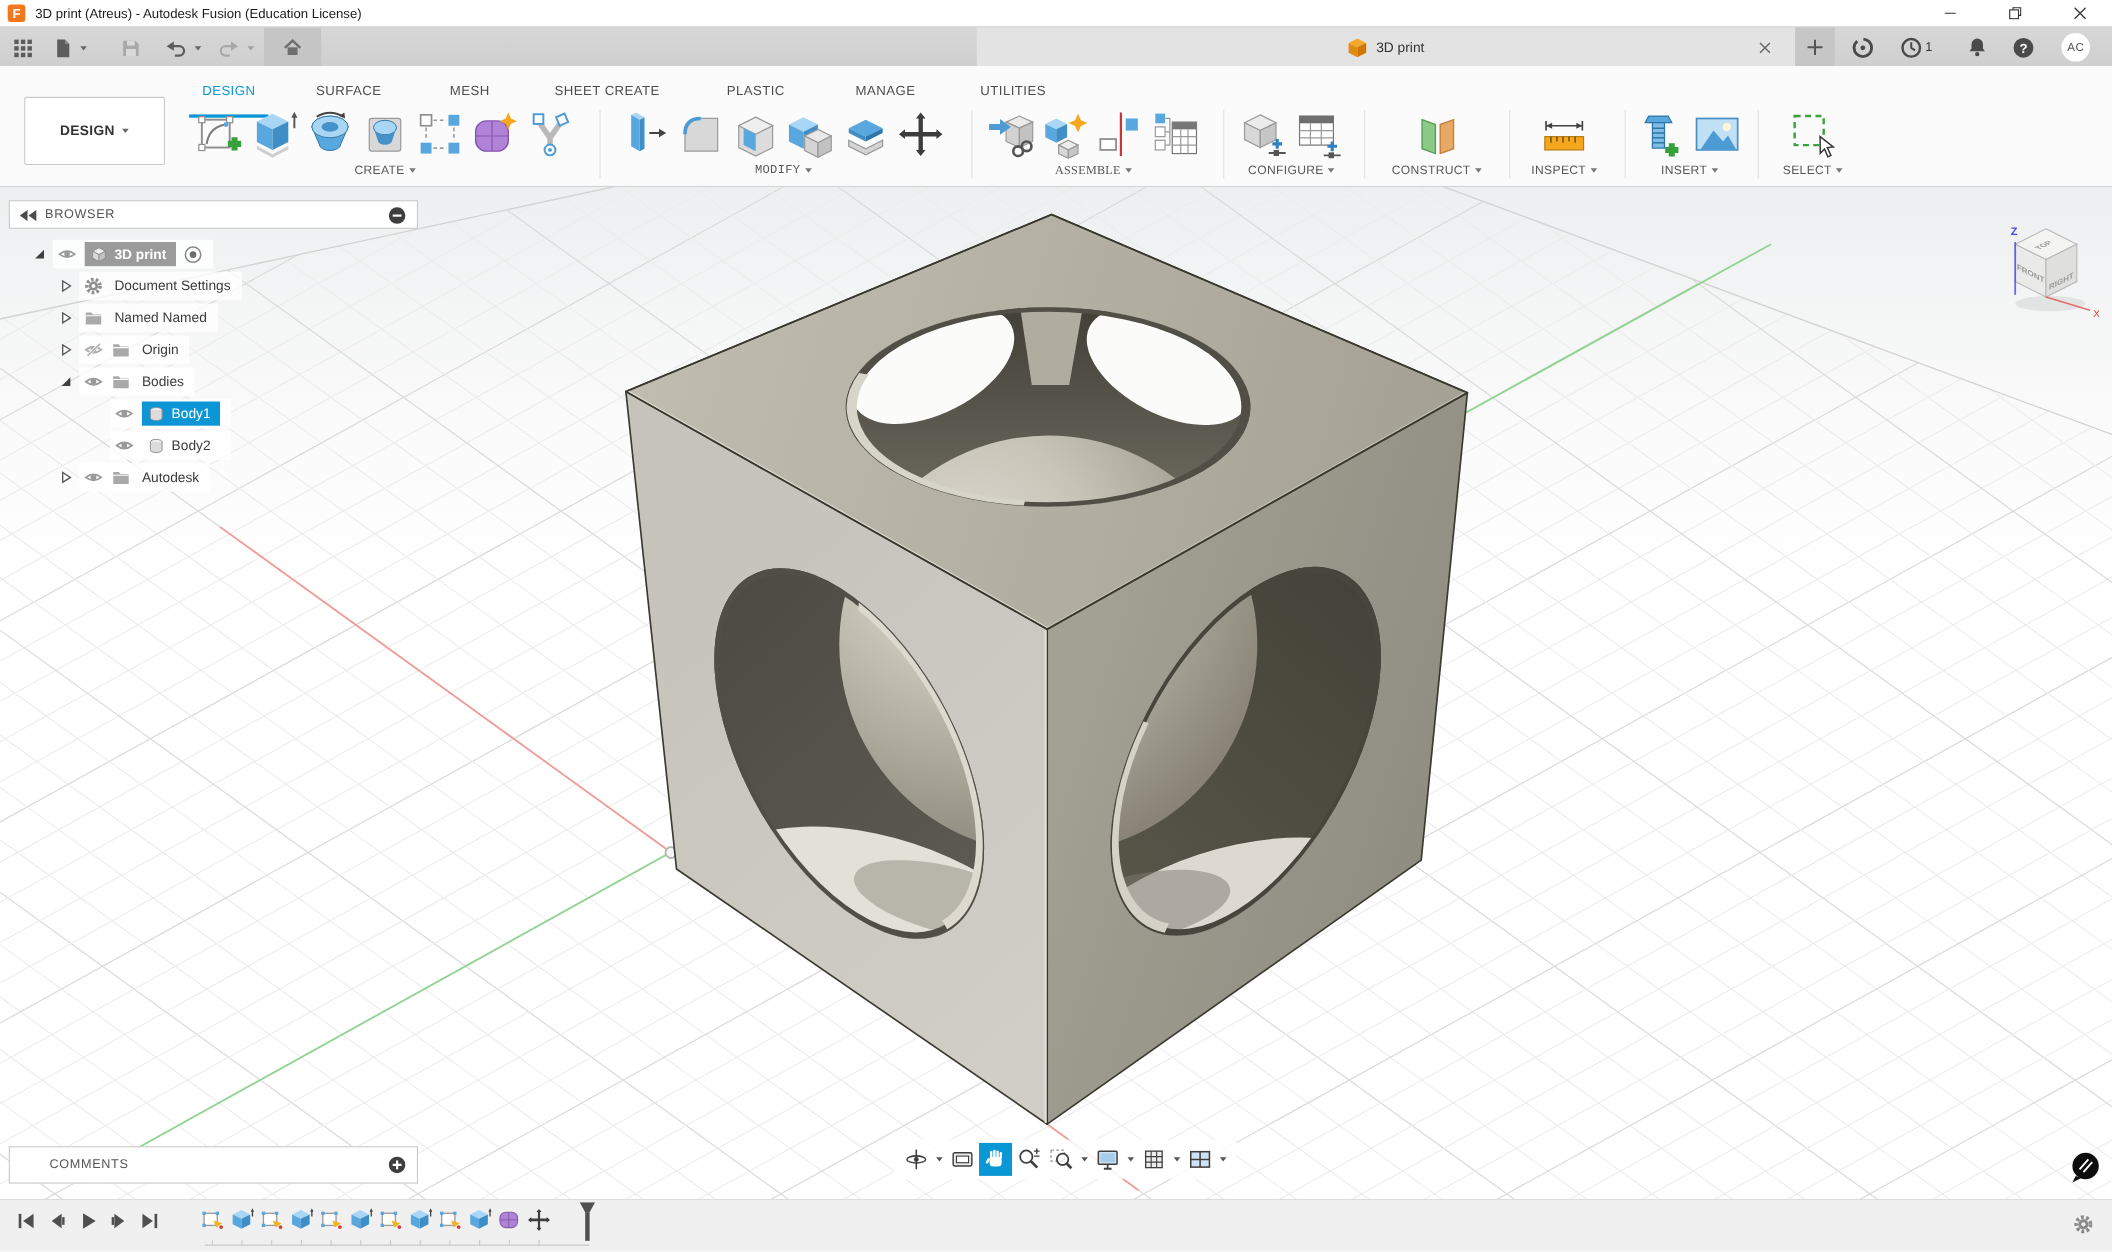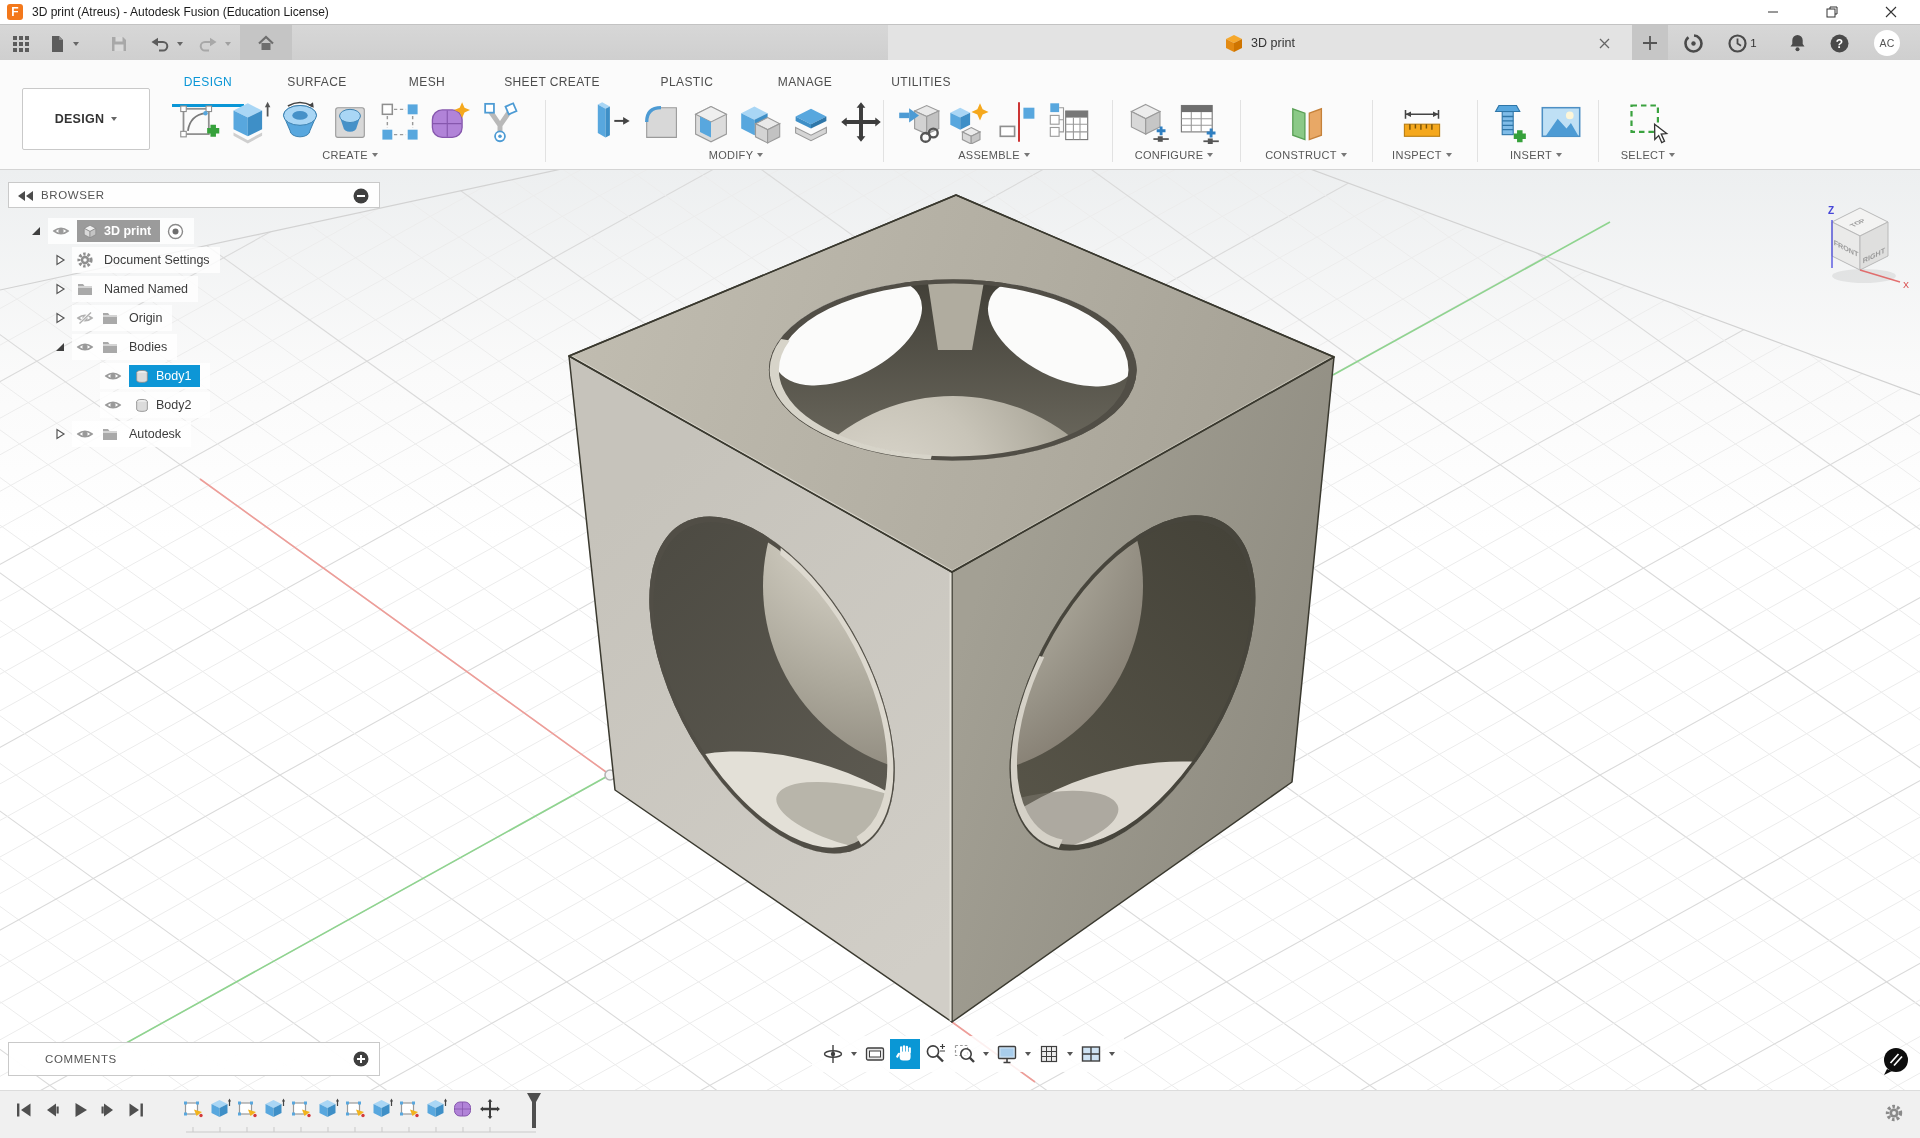--- a/index.html
+++ b/index.html
@@ -274,21 +274,21 @@
               <circle cx="20" cy="33" r="4.5" fill="#fff" stroke="#4d9bd4" stroke-width="1.6"></circle>
               <circle cx="20" cy="33" r="1.6" fill="#4d9bd4"></circle>
             </svg>
           </div>
         </div>
         <div class="rib-label">
           <span>CREATE</span>
           <span class="caret" style="border-top-color:#777"></span>
         </div>
       </div>
-      <div class="rib-group" style="left: 571px; width: 330px;">
+      <div class="rib-group" style="left: 547px; width: 330px; font-family: Liberation Mono, monospace;">
         <div class="rib-icons">
           <div class="rib-icon">
             <svg width="44" height="44" viewBox="0 0 40 40">
               <polygon points="8,4 12,2 19,6 15,8" fill="#a9d6f5"></polygon>
               <polygon points="8,4 15,8 15,34 8,30" fill="#58a7de"></polygon>
               <polygon points="15,8 19,6 19,32 15,34" fill="#3e8fc7"></polygon>
               <path d="M23 19 h10" stroke="#444" stroke-width="1.8"></path>
               <polygon points="37,19 31,15.5 31,22.5" fill="#444"></polygon>
             </svg>
           </div>
@@ -327,21 +327,21 @@
             <svg width="44" height="44" viewBox="0 0 40 40">
               <path d="M20 2 L24 7 H21.8 V18.2 H33 V16 L38 20 L33 24 V21.8 H21.8 V33 H24 L20 38 L16 33 H18.2 V21.8 H7 V24 L2 20 L7 16 V18.2 H18.2 V7 H16 Z" fill="#3d3d3d"></path>
             </svg>
           </div>
         </div>
         <div class="rib-label">
           <span>MODIFY</span>
           <span class="caret" style="border-top-color:#777"></span>
         </div>
       </div>
-      <div class="rib-group" style="left: 886px; width: 216px;">
+      <div class="rib-group" style="left: 886px; width: 216px; font-family: Liberation Serif, serif;">
         <div class="rib-icons">
           <div class="rib-icon">
             <svg width="44" height="44" viewBox="0 0 40 40">
               <polygon points="16,10 27,5 38,10 27,15" fill="#e9e9e9" stroke="#9a9a9a"></polygon>
               <polygon points="16,10 27,15 27,31 16,26" fill="#d2d2d2" stroke="#9a9a9a"></polygon>
               <polygon points="27,15 38,10 38,26 27,31" fill="#c2c2c2" stroke="#9a9a9a"></polygon>
               <path d="M2 14 h9" stroke="#4d9bd4" stroke-width="5"></path>
               <polygon points="11,7.5 11,20.5 20,14" fill="#4d9bd4"></polygon>
               <circle cx="26" cy="34" r="4" fill="none" stroke="#555" stroke-width="2.2"></circle>
               <circle cx="33" cy="30" r="4" fill="none" stroke="#555" stroke-width="2.2"></circle>

